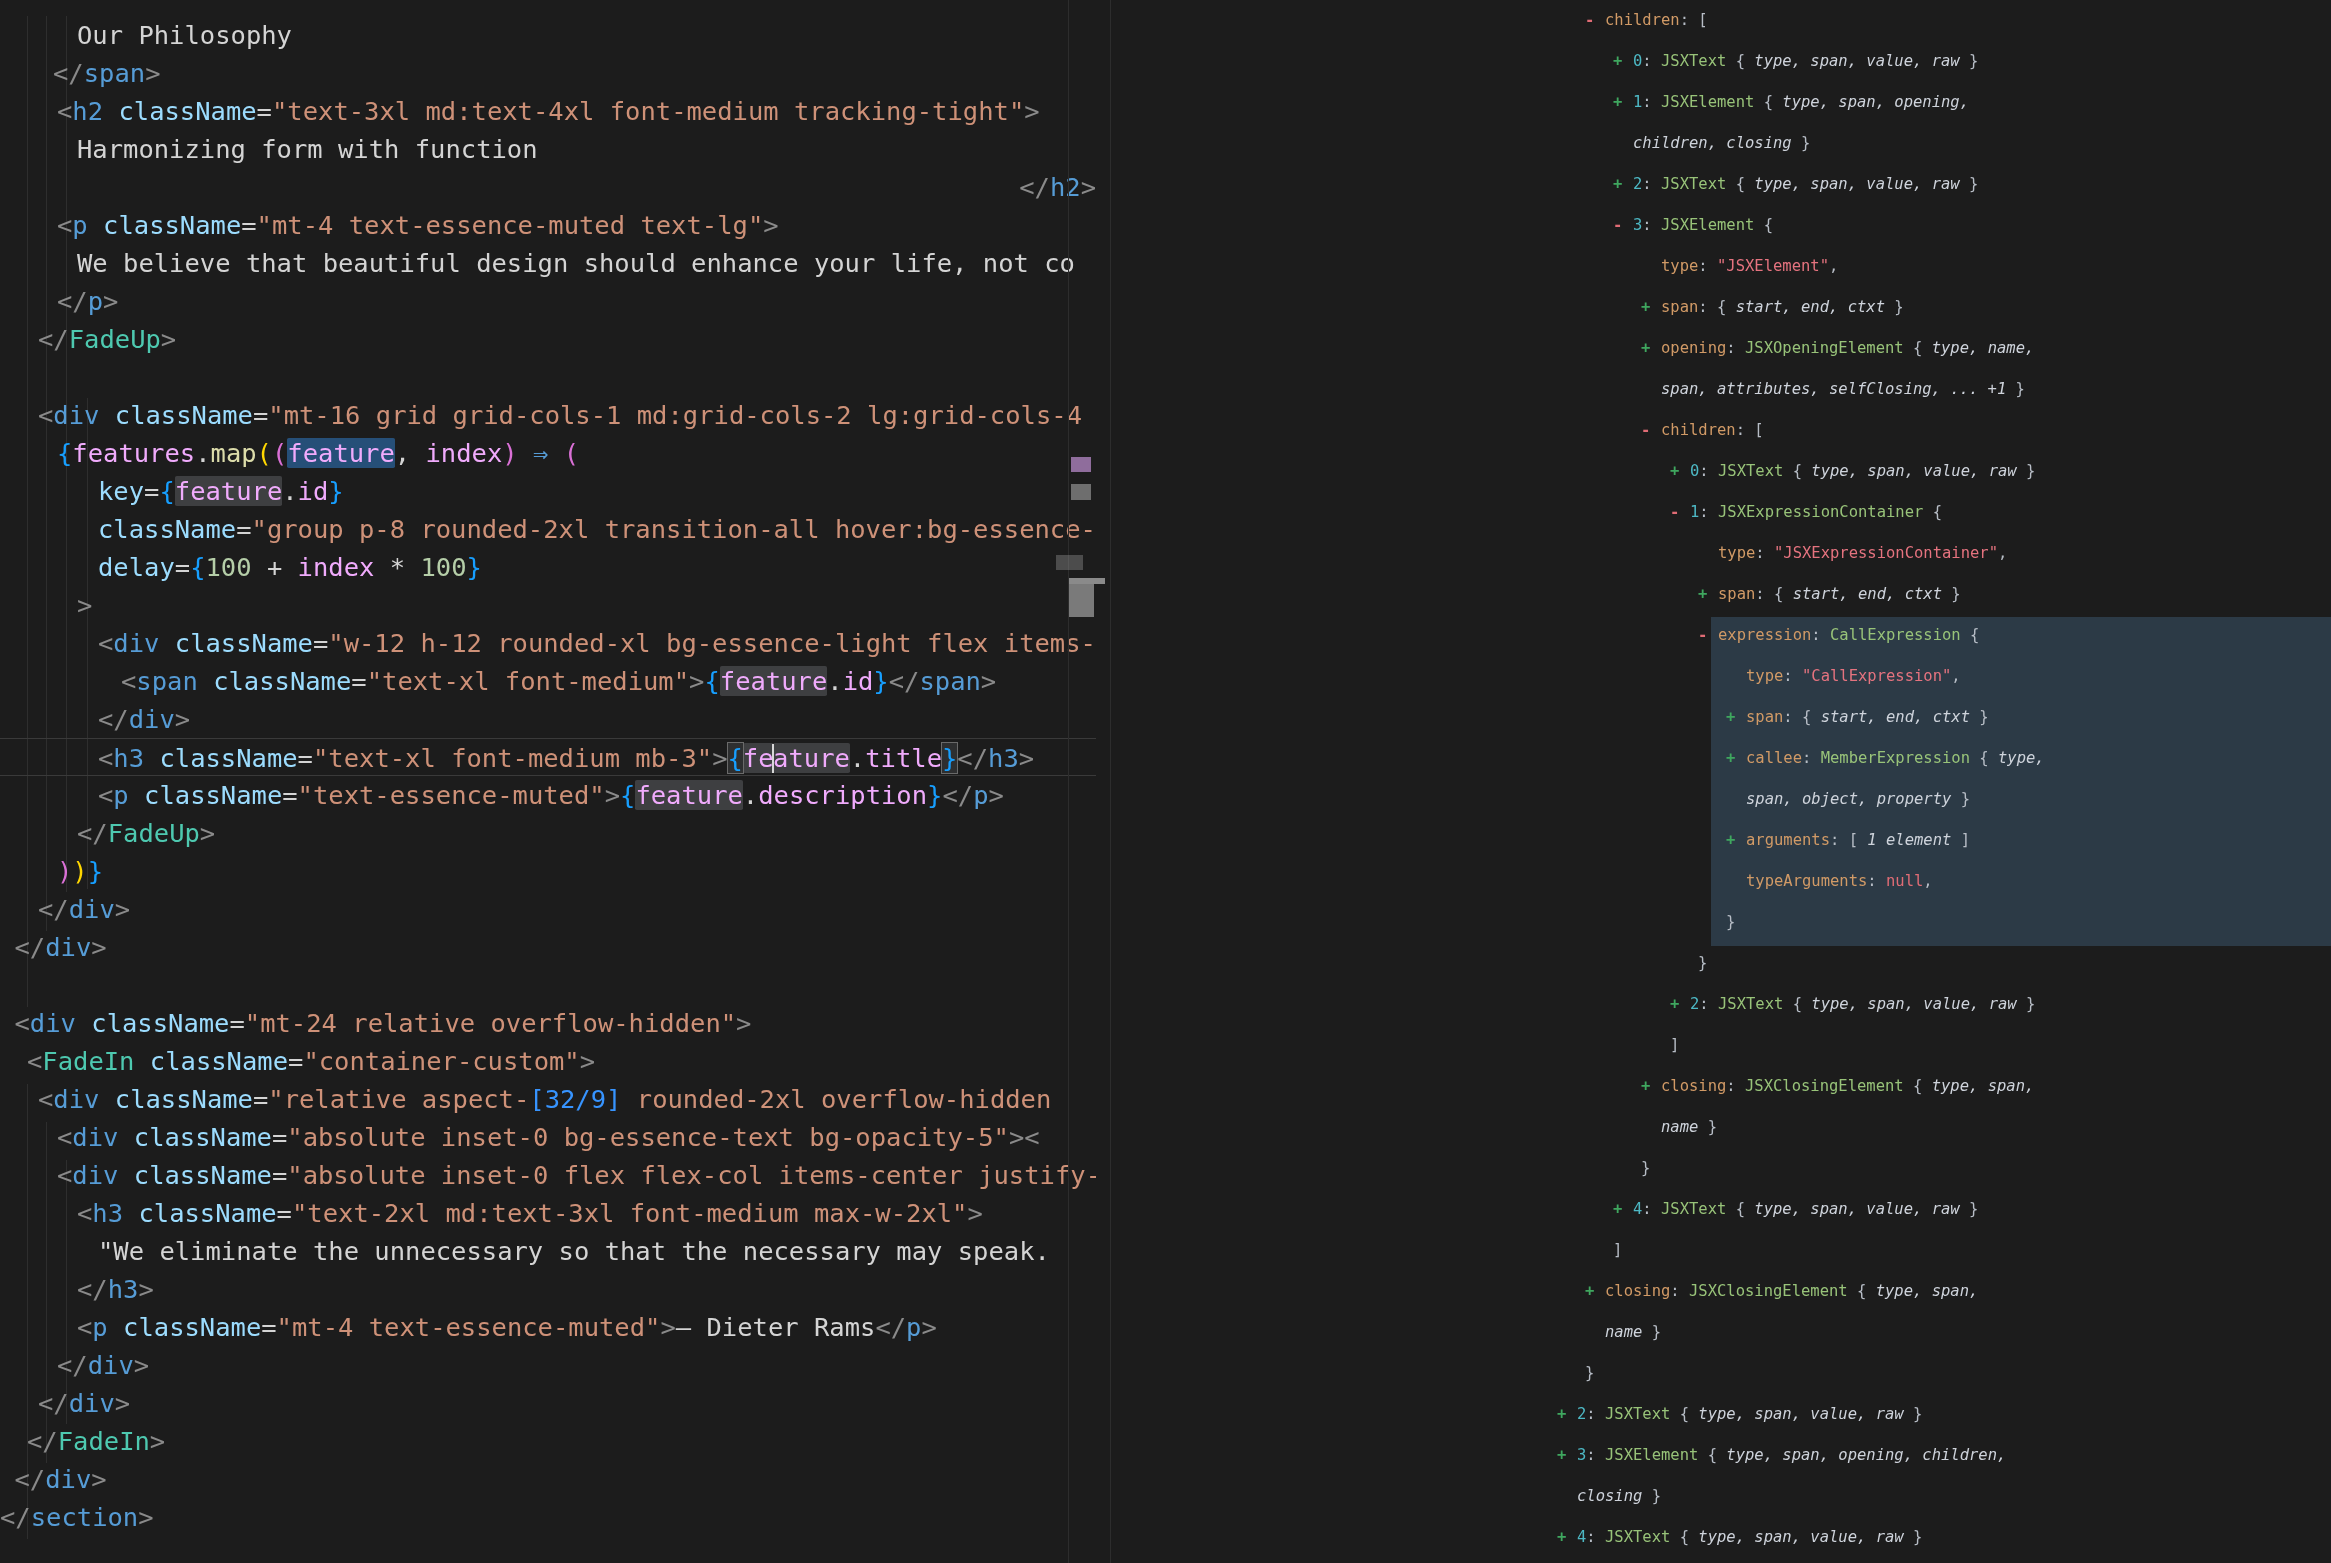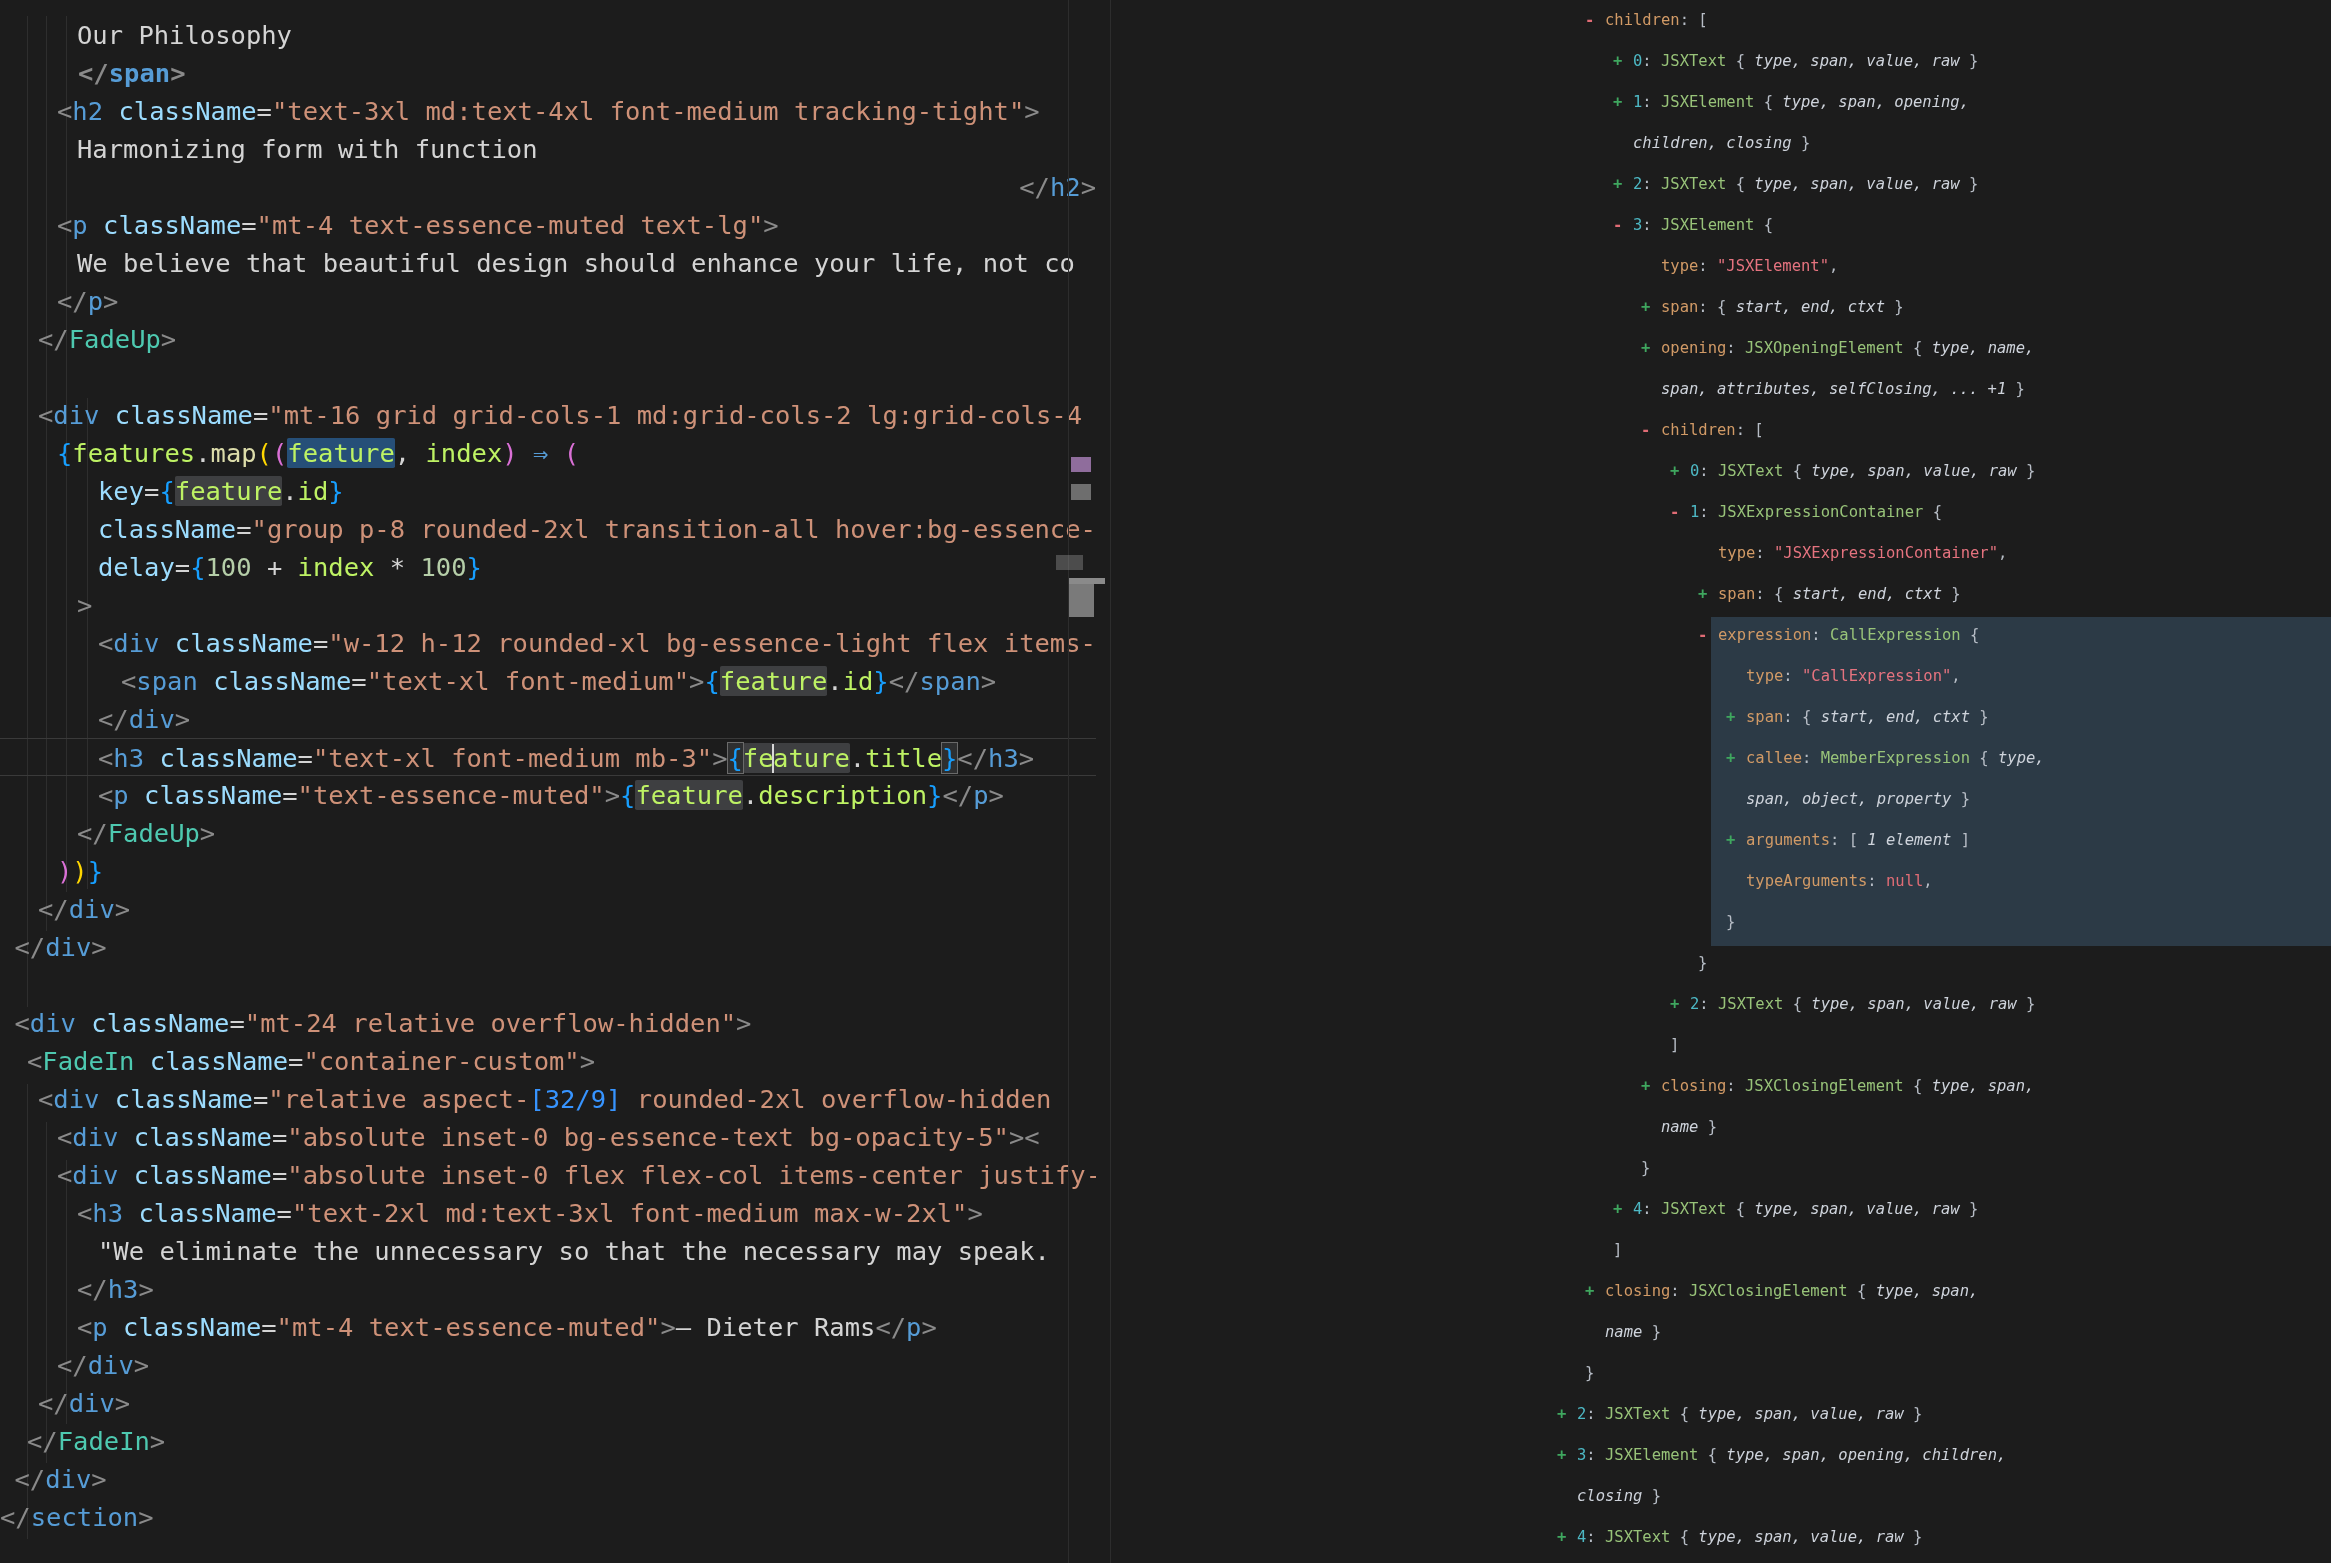--- a/index.html
+++ b/index.html
@@ -6,21 +6,21 @@
   .screen{
     position:relative;width:2331px;height:1564px;overflow:hidden;
     background:#1c1c1c;
     font-family:"DejaVu Sans Mono","Liberation Mono",monospace;
   }
   
   .code-pane{position:absolute;left:0;top:16px;width:1096px;height:1564px;overflow:hidden;}
   .cl{position:relative;height:38px;line-height:38px;font-size:25.5px;white-space:pre;}
   .cl-current{box-sizing:border-box;border-top:0.9px solid #3a3a3a;border-bottom:0.9px solid #3a3a3a;}
   .t{color:#d4d4d4}.g{color:#8a8a8a}.b{color:#569cd6}.c{color:#4ec9b0}.a{color:#9cdcfe}
-  .s{color:#ce9178}.n{color:#b5cea8}.f{color:#dcdcaa}.v{color:#bef264}.o{color:#d4d4d4}
+  .s{color:#ce9178}.n{color:#b5cea8}.f{color:#dcdcaa}.v{color:#f0abfc}.o{color:#d4d4d4}
   .B1{color:#ffd700}.B2{color:#da70d6}.B3{color:#179fff}.sb{color:#3794ff}.A{color:#569cd6}
   .sel{background:#264f78;border-radius:1.8px}
   .wh{background:rgba(95,98,102,.5);border-radius:1.8px}
   .bm{outline:0.9px solid #6a6a6a;outline-offset:-0.9px;background:rgba(95,98,102,.28)}
   .cursor{display:inline-block;width:2.3px;height:29px;background:#d7d7d7;vertical-align:middle;margin:0 -1.4px;position:relative;top:-1.8px}
   .indent-guide{position:absolute;width:0.9px;background:#2e2e2e;}
   
   .minimap{position:absolute;left:1068px;top:0;width:41px;height:1564px;
     border-left:0.9px solid #2d2d2d;border-right:0.9px solid #2d2d2d;}
   .mm-block{position:absolute;}
@@ -42,21 +42,21 @@
   <div class="code-pane" id="codePane">
     <div class="indent-guide" style="left:27px;top:0;height:991px;"></div>
     <div class="indent-guide" style="left:46px;top:0;height:915px;"></div>
     <div class="indent-guide" style="left:66px;top:0;height:876px;"></div>
     <div class="indent-guide" style="left:87px;top:382px;height:491px;"></div>
     <div class="indent-guide" style="left:27px;top:1068px;height:455px;"></div>
     <div class="indent-guide" style="left:46px;top:1106px;height:341px;"></div>
     <div class="indent-guide" style="left:66px;top:1144px;height:264px;"></div>
     <div id="codeLines">
         <div class="cl" style="padding-left: 77px;"><span class="t">Our Philosophy</span></div>
-        <div class="cl" style="padding-left: 78px; font-weight: bold;"><span class="g">&lt;/</span><span class="b">span</span><span class="g">&gt;</span></div>
+        <div class="cl" style="padding-left: 53px;"><span class="g">&lt;/</span><span class="b">span</span><span class="g">&gt;</span></div>
         <div class="cl" style="padding-left: 57px;"><span class="g">&lt;</span><span class="b">h2</span><span class="t"> </span><span class="a">className</span><span class="o">=</span><span class="s">"text-3xl md:text-4xl font-medium tracking-tight"</span><span class="g">&gt;</span></div>
         <div class="cl" style="padding-left: 77px;"><span class="t">Harmonizing form with function</span></div>
         <div class="cl" style="padding-left: 57px; text-align: right;"><span class="g">&lt;/</span><span class="b">h2</span><span class="g">&gt;</span></div>
         <div class="cl" style="padding-left: 57px;"><span class="g">&lt;</span><span class="b">p</span><span class="t"> </span><span class="a">className</span><span class="o">=</span><span class="s">"mt-4 text-essence-muted text-lg"</span><span class="g">&gt;</span></div>
         <div class="cl" style="padding-left: 77px;"><span class="t">We believe that beautiful design should enhance your life, not co</span></div>
         <div class="cl" style="padding-left: 57px;"><span class="g">&lt;/</span><span class="b">p</span><span class="g">&gt;</span></div>
         <div class="cl" style="padding-left: 38px;"><span class="g">&lt;/</span><span class="c">FadeUp</span><span class="g">&gt;</span></div>
         <div class="cl"></div>
         <div class="cl" style="padding-left: 38px;"><span class="g">&lt;</span><span class="b">div</span><span class="t"> </span><span class="a">className</span><span class="o">=</span><span class="s">"mt-16 grid grid-cols-1 md:grid-cols-2 lg:grid-cols-4 ga</span></div>
         <div class="cl" style="padding-left: 57px;"><span class="B3">{</span><span class="v">features</span><span class="o">.</span><span class="f">map</span><span class="B1">(</span><span class="B2">(</span><span class="v sel">feature</span><span class="o">, </span><span class="v">index</span><span class="B2">)</span><span class="o"> </span><span class="A">⇒</span><span class="o"> </span><span class="B2">(</span></div>

